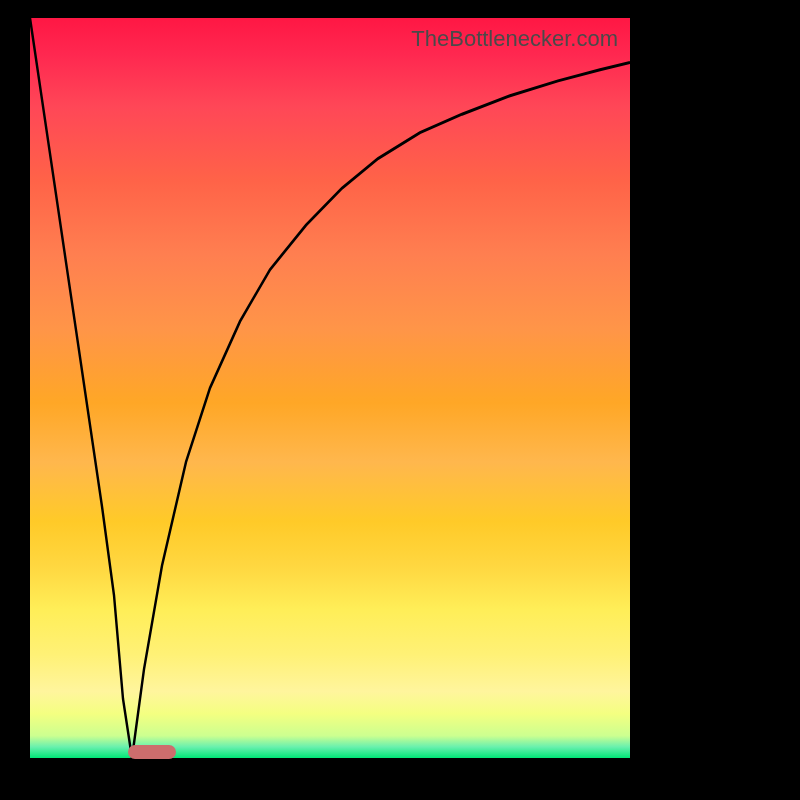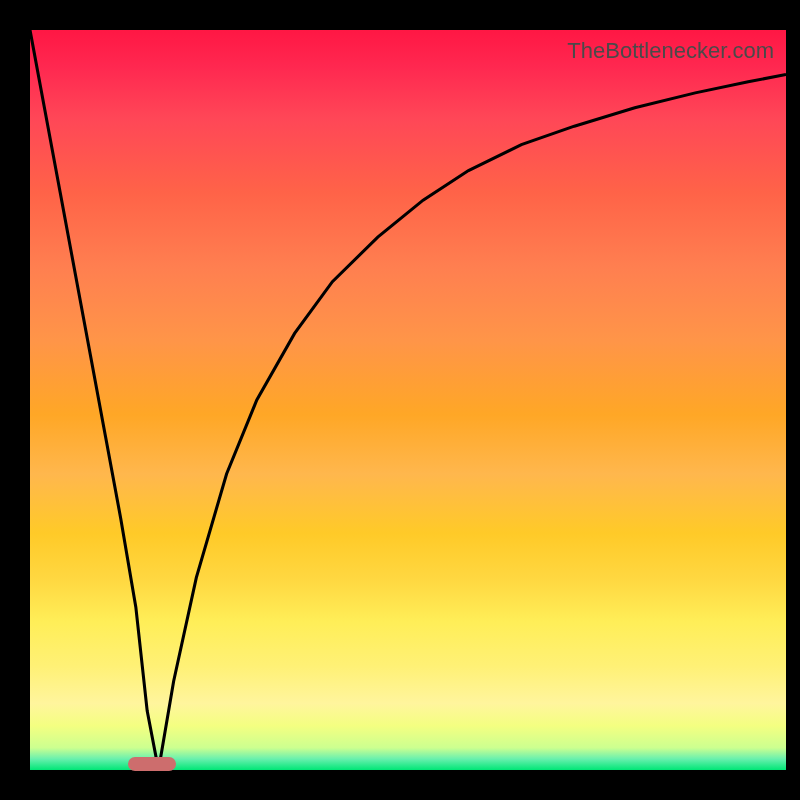--- a/index.html
+++ b/index.html
@@ -10,22 +10,22 @@
     body {
       width: 800px;
       height: 800px;
       background: #000;
       position: relative;
       overflow: hidden;
     }
     .chart-container {
       position: absolute;
       left: 30px;
-      top: 30px;
-      width: 756px;
+      top: 18px;
+      width: 600px;
       height: 740px;
       background: linear-gradient(to bottom,
         #ff1744 0%,
         #ff2850 5%,
         #ff4757 12%,
         #ff6348 22%,
         #ff7f50 32%,
         #ff9548 42%,
         #ffa726 52%,
         #ffb74d 60%,

